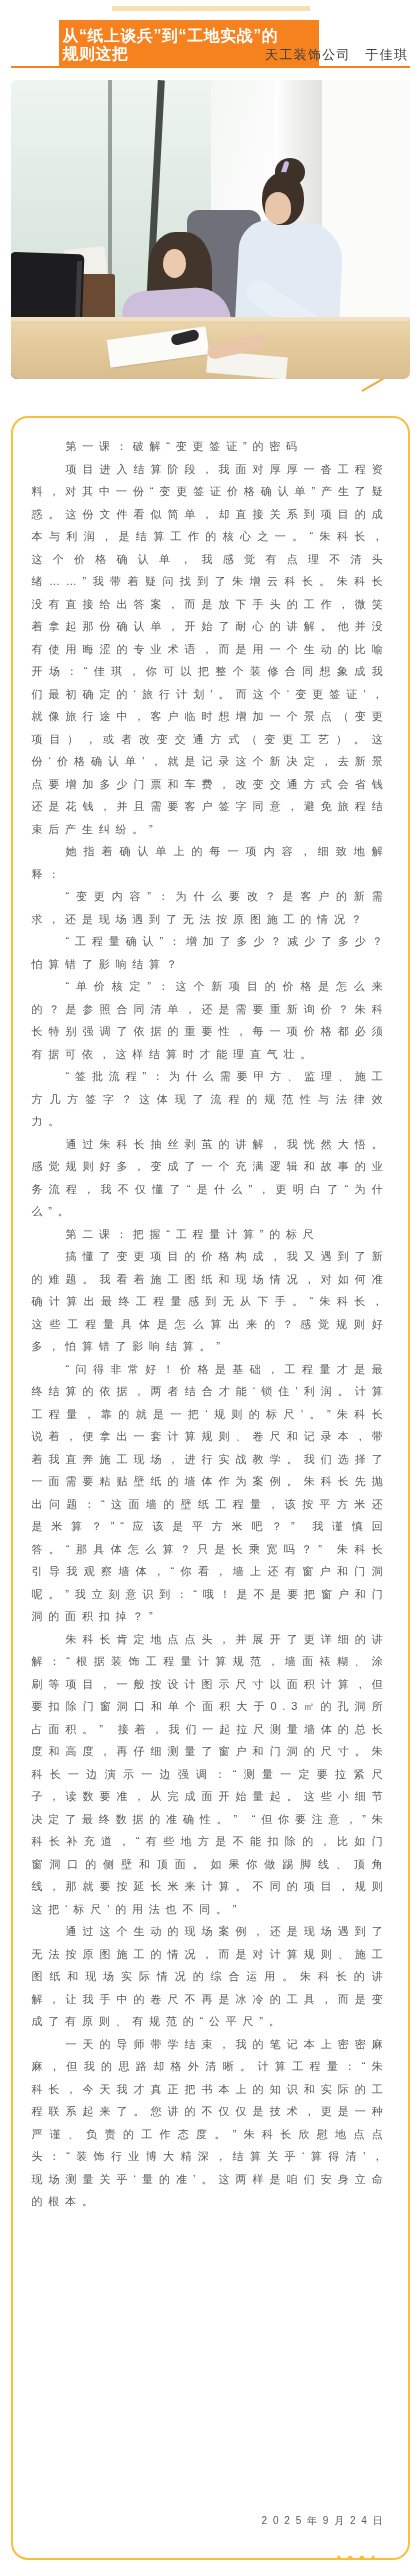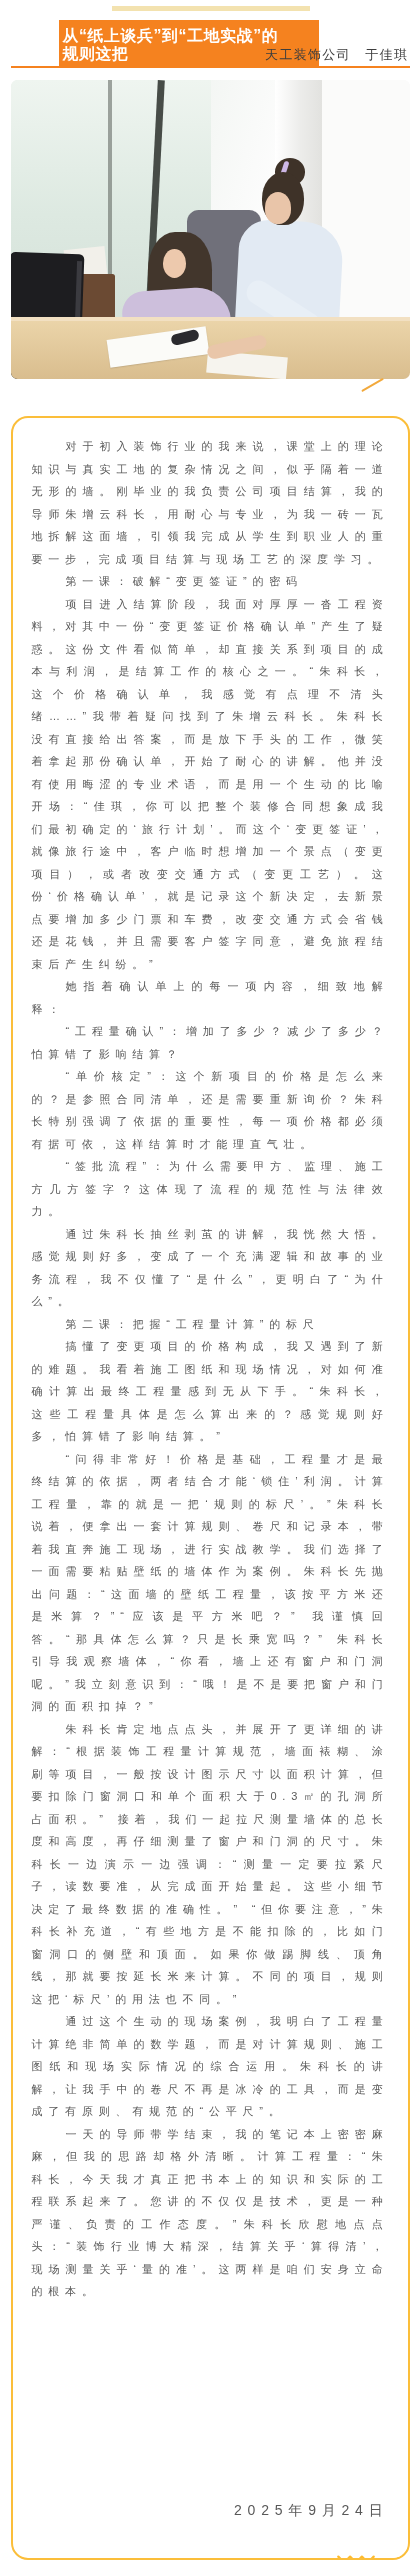--- a/index.html
+++ b/index.html
@@ -51,21 +51,21 @@
   .keyfob{left:160px;bottom:37px;width:27.6px;height:10.5px;background:#2a2a2e;border-radius:5.3px;transform:rotate(-14deg);}
 
   
   .diag-line{position:absolute;left:360px;top:384px;width:25px;height:1.6px;background:var(--accent);transform:rotate(-30deg);border-radius:1.3px;}
 
   
   .article-box{position:absolute;left:10.5px;top:416px;width:399px;height:2144px;
     border:2px solid var(--box-border);border-radius:17px;padding:17px 19px 0 19px;overflow:hidden;}
   .article p.para{color:var(--body-text);font-size:11px;line-height:22.5px;letter-spacing:5.8px;
     text-align:justify;text-indent:34px;word-break:break-all;}
-  .date-line{position:absolute;right:19px;bottom:38px;color:var(--body-text);font-size:14px;letter-spacing:5.8px;white-space:nowrap;}
+  .date-line{position:absolute;right:19px;bottom:30px;color:var(--body-text);font-size:10px;letter-spacing:5.8px;white-space:nowrap;}
   .zigzag-mask{position:absolute;left:309px;bottom:-3.3px;width:78px;height:6.6px;background:#ffffff;}
   .zigzag{position:absolute;left:324px;bottom:-6.6px;width:38px;height:10.5px;}
 </style>
 </head>
 <body>
 
 <div class="page">
 
   <div class="cream-bar"></div>
   <div class="title-block">
@@ -104,33 +104,33 @@
     <div class="paper1"></div>
     <div class="paper2"></div>
     <div class="seat-arm"></div>
     <div class="keyfob"></div>
   </div>
 
   <div class="diag-line"></div>
 
   <div class="article-box">
     <div class="article">
-        <p class="para">对于初入装饰行业的我来说，课堂上的理论知识与真实工地的复杂情况之间，似乎隔着一道无形的墙。刚毕业的我负责公司项目结算，我的导师朱增云科长，用耐心与专业，为我一砖一瓦地拆解这面墙，引领我完成从学生到职业人的重要一步，完成项目结算与现场工艺的深度学习。</p>
         <p class="para">第一课：破解“变更签证”的密码</p>
         <p class="para">项目进入结算阶段，我面对厚厚一沓工程资料，对其中一份“变更签证价格确认单”产生了疑惑。这份文件看似简单，却直接关系到项目的成本与利润，是结算工作的核心之一。“朱科长，这个价格确认单，我感觉有点理不清头绪……”我带着疑问找到了朱增云科长。朱科长没有直接给出答案，而是放下手头的工作，微笑着拿起那份确认单，开始了耐心的讲解。他并没有使用晦涩的专业术语，而是用一个生动的比喻开场：“佳琪，你可以把整个装修合同想象成我们最初确定的‘旅行计划’。而这个‘变更签证’，就像旅行途中，客户临时想增加一个景点（变更项目），或者改变交通方式（变更工艺）。这份‘价格确认单’，就是记录这个新决定，去新景点要增加多少门票和车费，改变交通方式会省钱还是花钱，并且需要客户签字同意，避免旅程结束后产生纠纷。”</p>
         <p class="para">她指着确认单上的每一项内容，细致地解释：</p>
+        <p class="para">“变更内容”：为什么要改？是客户的新需求，还是现场遇到了无法按原图施工的情况？</p>
         <p class="para">“工程量确认”：增加了多少？减少了多少？怕算错了影响结算？</p>
         <p class="para">“单价核定”：这个新项目的价格是怎么来的？是参照合同清单，还是需要重新询价？朱科长特别强调了依据的重要性，每一项价格都必须有据可依，这样结算时才能理直气壮。</p>
         <p class="para">“签批流程”：为什么需要甲方、监理、施工方几方签字？这体现了流程的规范性与法律效力。</p>
         <p class="para">通过朱科长抽丝剥茧的讲解，我恍然大悟。感觉规则好多，变成了一个充满逻辑和故事的业务流程，我不仅懂了“是什么”，更明白了“为什么”。</p>
         <p class="para">第二课：把握“工程量计算”的标尺</p>
         <p class="para">搞懂了变更项目的价格构成，我又遇到了新的难题。我看着施工图纸和现场情况，对如何准确计算出最终工程量感到无从下手。“朱科长，这些工程量具体是怎么算出来的？感觉规则好多，怕算错了影响结算。”</p>
         <p class="para">“问得非常好！价格是基础，工程量才是最终结算的依据，两者结合才能‘锁住’利润。计算工程量，靠的就是一把‘规则的标尺’。”朱科长说着，便拿出一套计算规则、卷尺和记录本，带着我直奔施工现场，进行实战教学。我们选择了一面需要粘贴壁纸的墙体作为案例。朱科长先抛出问题：“这面墙的壁纸工程量，该按平方米还是米算？”“应该是平方米吧？” 我谨慎回答。“那具体怎么算？只是长乘宽吗？” 朱科长引导我观察墙体，“你看，墙上还有窗户和门洞呢。”我立刻意识到：“哦！是不是要把窗户和门洞的面积扣掉？”</p>
         <p class="para">朱科长肯定地点点头，并展开了更详细的讲解：“根据装饰工程量计算规范，墙面裱糊、涂刷等项目，一般按设计图示尺寸以面积计算，但要扣除门窗洞口和单个面积大于0.3㎡的孔洞所占面积。” 接着，我们一起拉尺测量墙体的总长度和高度，再仔细测量了窗户和门洞的尺寸。朱科长一边演示一边强调：“测量一定要拉紧尺子，读数要准，从完成面开始量起。这些小细节决定了最终数据的准确性。” “但你要注意，”朱科长补充道，“有些地方是不能扣除的，比如门窗洞口的侧壁和顶面。如果你做踢脚线、顶角线，那就要按延长米来计算。不同的项目，规则这把‘标尺’的用法也不同。”</p>
-        <p class="para">通过这个生动的现场案例，我明白了工程量计算绝非简单的数学题，而是对计算规则、施工图纸和现场实际情况的综合运用。朱科长的讲解，让我手中的卷尺不再是冰冷的工具，而是变成了有原则、有规范的“公平尺”。</p>
+        <p class="para">通过这个生动的现场案例，还是现场遇到了无法按原图施工的情况，而是对计算规则、施工图纸和现场实际情况的综合运用。朱科长的讲解，让我手中的卷尺不再是冰冷的工具，而是变成了有原则、有规范的“公平尺”。</p>
         <p class="para">一天的导师带学结束，我的笔记本上密密麻麻，但我的思路却格外清晰。计算工程量：“朱科长，今天我才真正把书本上的知识和实际的工程联系起来了。您讲的不仅仅是技术，更是一种严谨、负责的工作态度。”朱科长欣慰地点点头：“装饰行业博大精深，结算关乎‘算得清’，现场测量关乎‘量的准’。这两样是咱们安身立命的根本。</p>
       </div>
     <div class="date-line">2025年9月24日</div>
     <div class="zigzag-mask"></div>
     <svg class="zigzag" viewBox="0 0 58 16">
       <polyline points="2,4 11,13 20,4 29,13 38,4 47,13 56,4" fill="none" stroke="#FDBB2F" stroke-width="3.4" stroke-linecap="round" stroke-linejoin="round"></polyline>
     </svg>
   </div>
 
 </div>

